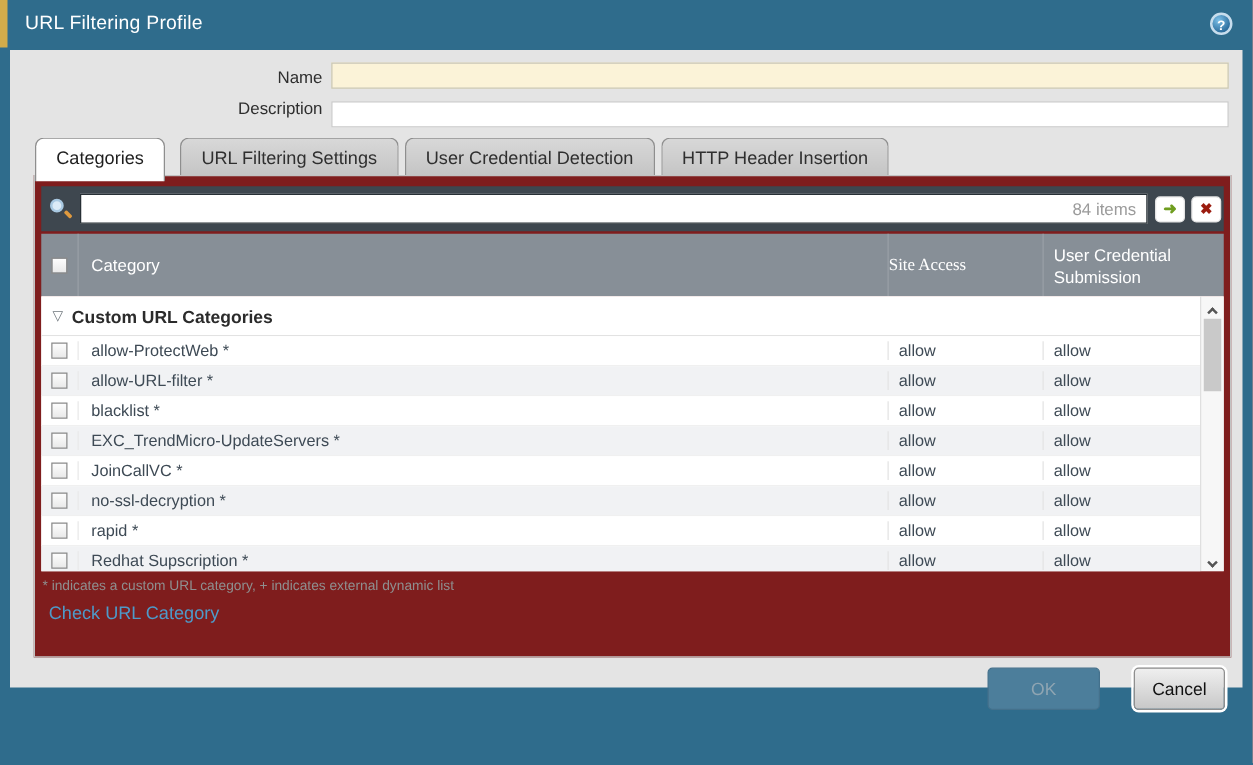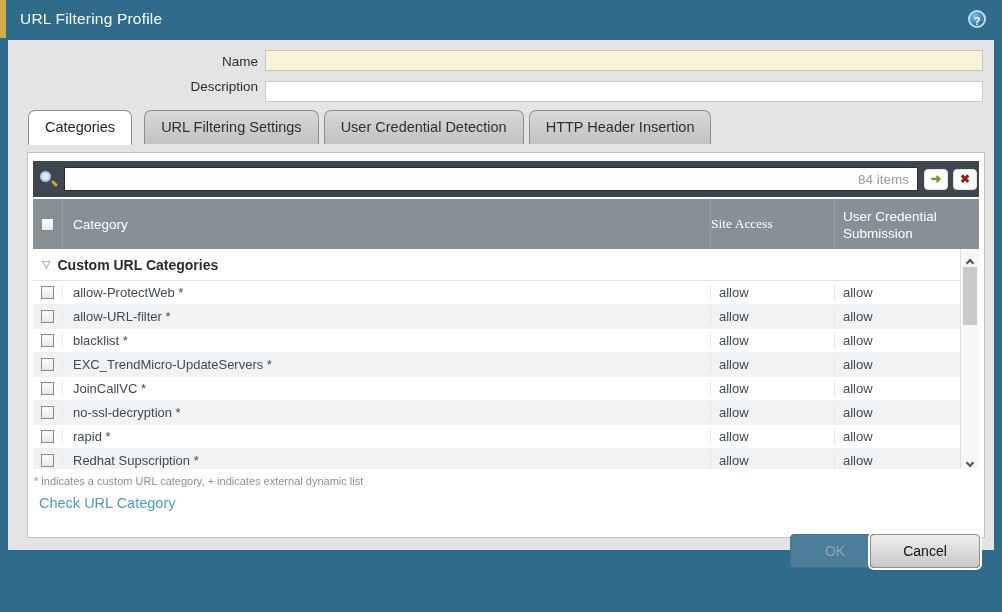--- a/index.html
+++ b/index.html
@@ -30,21 +30,21 @@
   .inp-desc { top:41px; background:#FFFFFF; border-color:#C9C9C9; }
 
   
   .tabs { position:absolute; left:20px; top:70px; height:34px; display:flex; }
   .tab { background:linear-gradient(#D8D8D8,#C2C2C2); border:1px solid #8E8E8E; border-bottom:none;
     border-radius:7px 7px 0 0; padding:0 16px; line-height:32px; font-size:14.5px; color:#2F2F2F;
     margin-right:5px; cursor:pointer; white-space:nowrap; }
   .tab.active { background:#FFFFFF; color:#1E1E1E; margin-right:12px; position:relative; z-index:2; height:35px; }
 
   
-  .panel { position:absolute; left:19px; top:112px; width:958px; height:386px; background:#ffffff; border:1px solid #C2C2C2; }
+  .panel { position:absolute; left:19px; top:100px; width:958px; height:386px; background:#7f1d1d; border:1px solid #C2C2C2; }
 
   
   .searchbar { position:absolute; left:5px; right:5px; top:8px; height:36px; background:#3E474F; display:flex; align-items:center; }
   .mag { position:relative; width:18px; height:18px; margin:0 6px 0 7px; cursor:pointer; flex:none; }
   .mag-circle { position:absolute; left:0; top:1px; width:11px; height:11px; border:2px solid #A9C9E2; background:#DCEBF7; border-radius:50%; }
   .mag-handle { position:absolute; left:11px; top:12px; width:7px; height:3px; background:#E09A3E; transform:rotate(45deg); border-radius:1px; }
   .search-field { flex:1; height:24px; background:#FFFFFF; border:1px solid #272F35; display:flex; align-items:center; }
   .search-field input { flex:1; height:100%; border:none; outline:none; background:transparent; font-size:13px; padding:0 6px;
     font-family:"Liberation Sans", sans-serif; }
   .items-count { color:#9B9B9B; font-size:13.5px; padding-right:8px; white-space:nowrap; }
@@ -88,21 +88,21 @@
   .sb-thumb { position:absolute; left:2px; right:2px; top:18px; height:58px; background:#C9C9C9; }
 
   .footnote { position:absolute; left:6px; top:322px; font-size:11px; color:#8F8F8F; }
   .check-link { position:absolute; left:11px; top:342px; font-size:14.5px; color:#4E9AC9; cursor:pointer; text-decoration:none; }
 
   
   .footer { position:absolute; left:0; top:522px; width:1002px; height:62px; }
   .footer button { position:absolute; top:12px; height:34px; border-radius:4px; font-size:14px;
     font-family:"Liberation Sans", sans-serif; cursor:pointer; }
   .ok-btn { right:122px; width:90px; background:#4C7E9B; border:1px solid #44718C; color:#8FA5B2; cursor:default; }
-  .cancel-btn { right:22px; width:110px; background:linear-gradient(#EFEFEF,#C8C8C8); border:1px solid #8F8F8F;
+  .cancel-btn { right:22px; width:73px; background:linear-gradient(#EFEFEF,#C8C8C8); border:1px solid #8F8F8F;
     box-shadow:0 0 0 2px #FFFFFF; color:#111111; }
 </style>
 </head>
 <body>
 
 <div class="stage">
   <div class="gold-corner"></div>
 
   <div class="titlebar">
     <span class="dialog-title">URL Filtering Profile</span>

